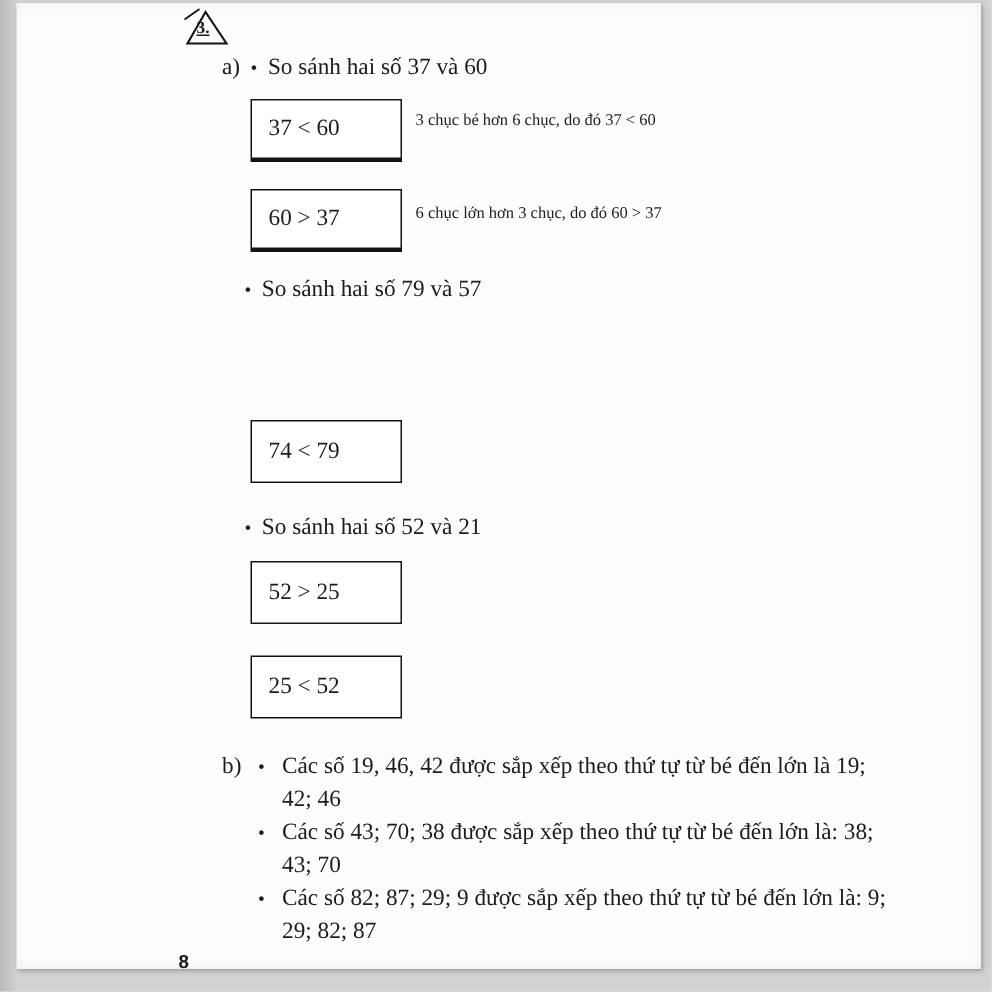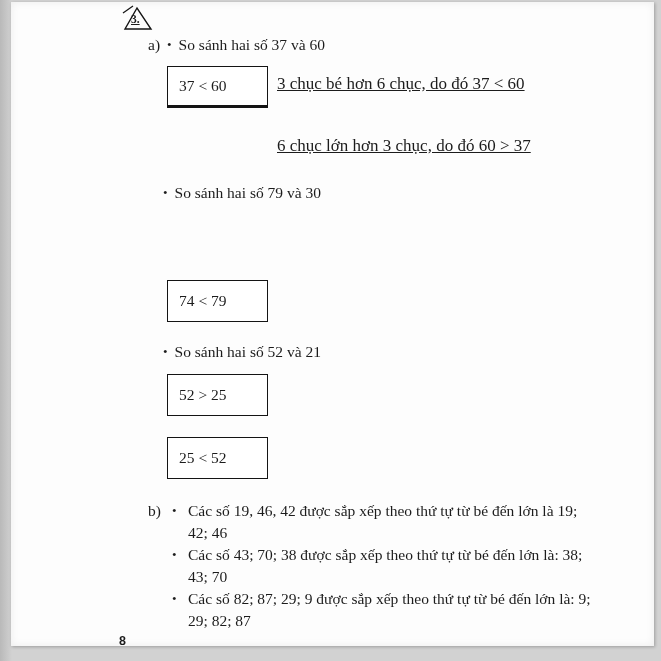--- a/index.html
+++ b/index.html
@@ -52,23 +52,22 @@
     background: #fff;
     display: flex;
     align-items: center;
     padding-left: 11px;
     font-size: 15.5px;
     text-align: center;
   }
   .box.heavy { border-bottom-width: 3px; }
   .note {
     position: absolute;
-    font-size: 17px;
+    font-size: 11px;
     white-space: nowrap;
-    text-decoration: underline;
   }
   .section-b {
     position: absolute;
     left: 172px; top: 500px;
     width: 424px;
   }
   .b-label {
     position: absolute;
     left: 148px; top: 500px;
     font-size: 15.5px;
@@ -108,25 +107,28 @@
     <span>a)</span>
     <span class="bullet">•</span>
     <span>So sánh hai số 37 và 60</span>
   </div>
 
   <div class="box heavy" style="left:167px; top:66px;">
     <span>37 &lt; 60</span>
   </div>
   <div class="note" style="left:277px; top:74px;">3 chục bé hơn 6 chục, do đó 37 &lt; 60</div>
 
+  <div class="box heavy" style="left:167px; top:126px;">
+    <span>60 &gt; 37</span>
+  </div>
   <div class="note" style="left:277px; top:136px;">6 chục lớn hơn 3 chục, do đó 60 &gt; 37</div>
 
   <div class="line" style="left:163px; top:182px;">
     <span class="bullet">•</span>
-    <span>So sánh hai số 79 và 30</span>
+    <span>So sánh hai số 79 và 57</span>
   </div>
 
   <div class="box" style="left:167px; top:280px;">
     <span>74 &lt; 79</span>
   </div>
 
   <div class="line" style="left:163px; top:341px;">
     <span class="bullet">•</span>
     <span>So sánh hai số 52 và 21</span>
   </div>

